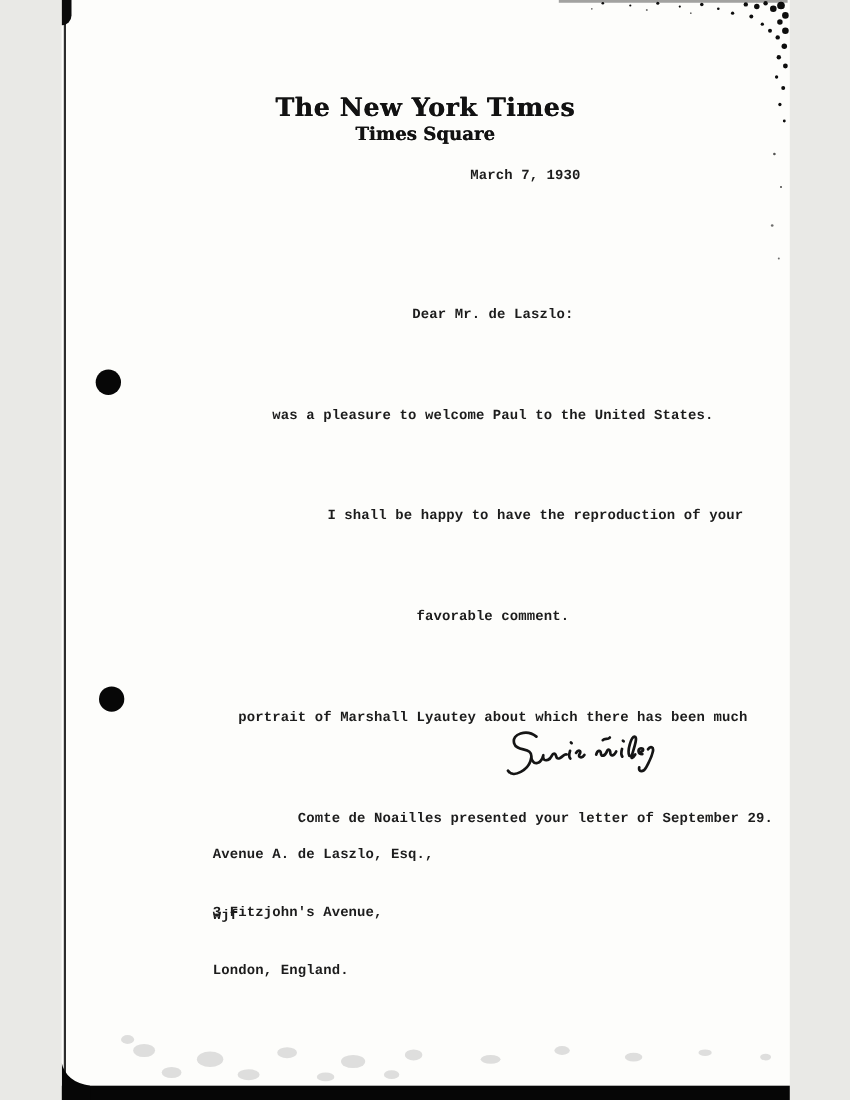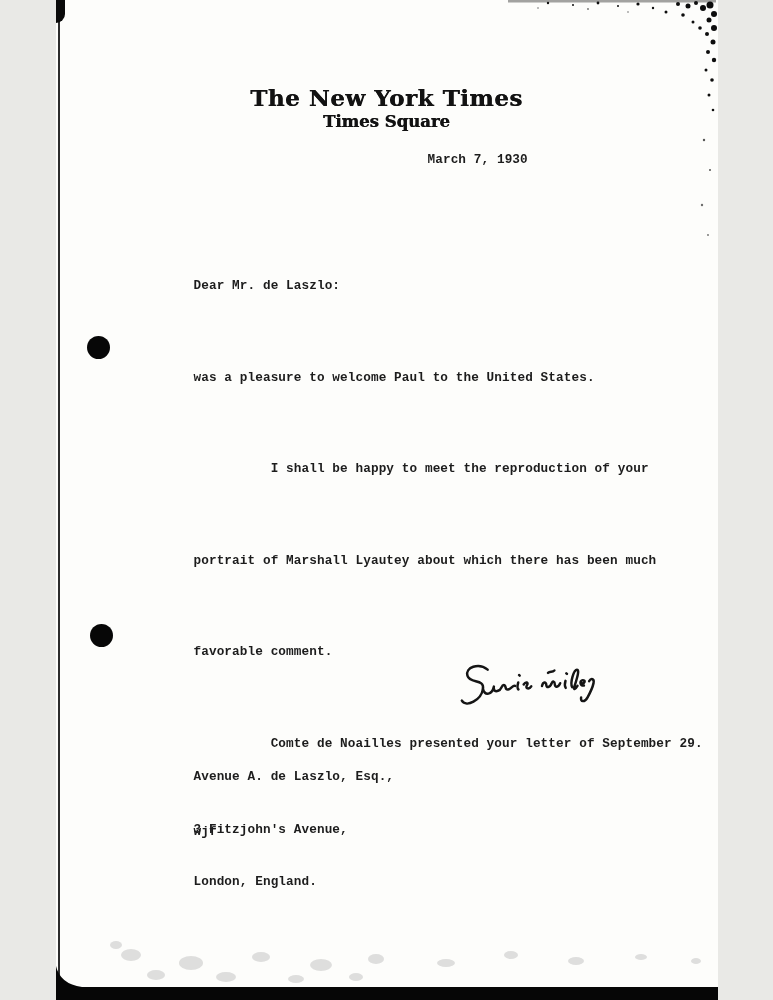--- a/index.html
+++ b/index.html
@@ -4,21 +4,21 @@
 <style>
   html,body { margin:0; padding:0; background:#e9e9e6; }
   .page {
     position:relative; width:662px; height:1000px; margin:0 auto;
     background:#fdfdfb; overflow:hidden;
     font-family:"Liberation Mono", monospace;
   }
   
   .type { color:#1c1c1c; font-weight:700; font-size:12.7px; letter-spacing:0.1px; }
   .lines { position:absolute; left:138px; top:210px; white-space:pre; line-height:30.5px; }
-  .lines > div { height:30.5px; }
+  .lines > div { height:30.5px;text-align:center; }
   .date-line { position:absolute; left:372px; top:152px; white-space:pre; }
   .addr { position:absolute; left:138px; top:733px; white-space:pre; line-height:17.5px; }
   .initials { position:absolute; left:138px; top:824px; white-space:pre; }
 
   
   .masthead { position:absolute; top:84px; left:0; right:0; text-align:center;
               font-family:"DejaVu Serif", serif; font-weight:700; color:#121212; }
   .masthead-title { font-size:23px; letter-spacing:0.5px;
                     text-shadow:0.4px 0 0 #121212; }
   .masthead-sub { font-size:16.5px; margin-top:1px; text-shadow:0.4px 0 0 #121212; }
@@ -45,23 +45,23 @@
   <div class="masthead">
     <div class="masthead-title">The New York Times</div>
     <div class="masthead-sub">Times Square</div>
   </div>
 
   <div class="type date-line">March 7, 1930</div>
 
   <div class="type lines">
     <div>Dear Mr. de Laszlo:</div>
     <div>was a pleasure to welcome Paul to the United States.</div>
-    <div>          I shall be happy to meet the reproduction of your</div>
+    <div>          I shall be happy to have the reproduction of your</div>
+    <div>favorable comment.</div>
     <div>portrait of Marshall Lyautey about which there has been much</div>
-    <div>favorable comment.</div>
     <div>          Comte de Noailles presented your letter of September 29.</div>
     
     
     
     
     
     
     
   </div>
 

